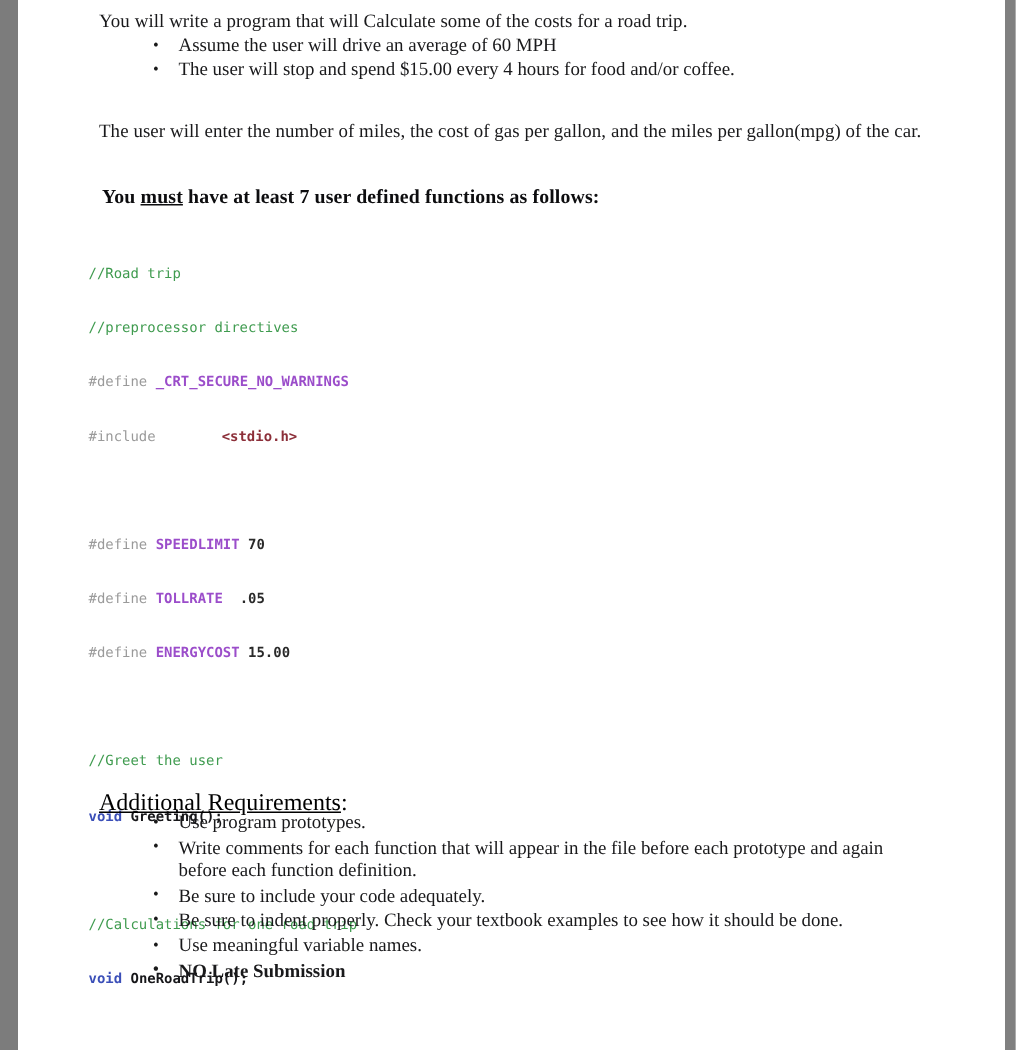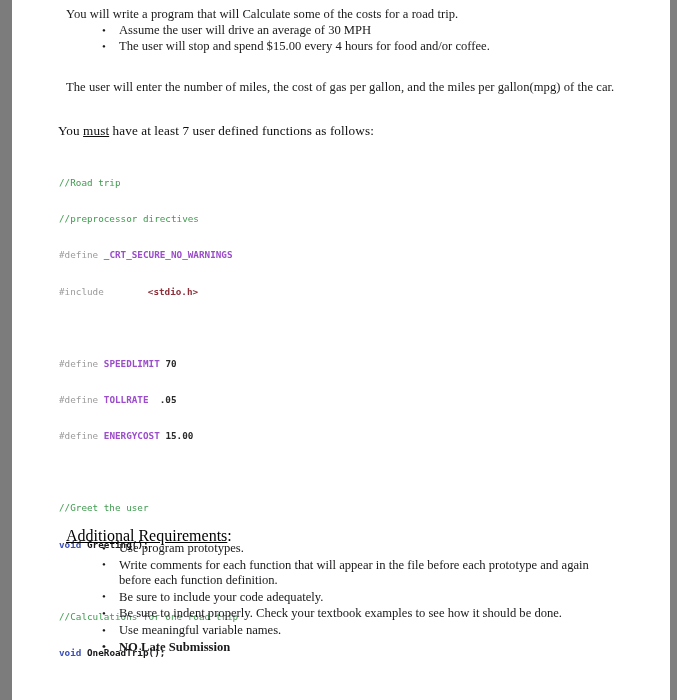--- a/index.html
+++ b/index.html
@@ -96,23 +96,23 @@
   #intro-bullets {
     left: 90px;
     top: 23px;
     width: 470px;
   }
 
   .second-para { left: 54px; top: 80px; width: 560px; }
 
   .heading-bold {
     position: absolute;
-    left: 46px;
+    left: 56px;
     top: 123px;
-    font-weight: normal;
+    font-weight: bold;
     font-size: 13.2px;
     color: #0d0d0f;
     letter-spacing: 0.1px;
   }
   .u { text-decoration: underline; }
 
   
   #code-block {
     position: absolute;
     left: 47px;
@@ -156,21 +156,21 @@
 
 <div id="scan-frame">
 
   <div id="page-sheet">
 
     <div id="doc">
 
       <div class="para intro-line">You will write a program that will Calculate some of the costs for a road trip.</div>
 
       <ul class="bullets" id="intro-bullets">
-        <li>Assume the user will drive an average of 30 MPH</li>
+        <li>Assume the user will drive an average of 60 MPH</li>
         <li>The user will stop and spend $15.00 every 4 hours for food and/or coffee.</li>
       </ul>
 
       <div class="para second-para">The user will enter the number of miles, the cost of gas per gallon, and the miles per gallon(mpg) of the car.</div>
 
       <div class="heading-bold">
         <span>You </span><span class="u">must</span><span> have at least 7 user defined functions as follows:</span>
       </div>
 
       <div id="code-block">

